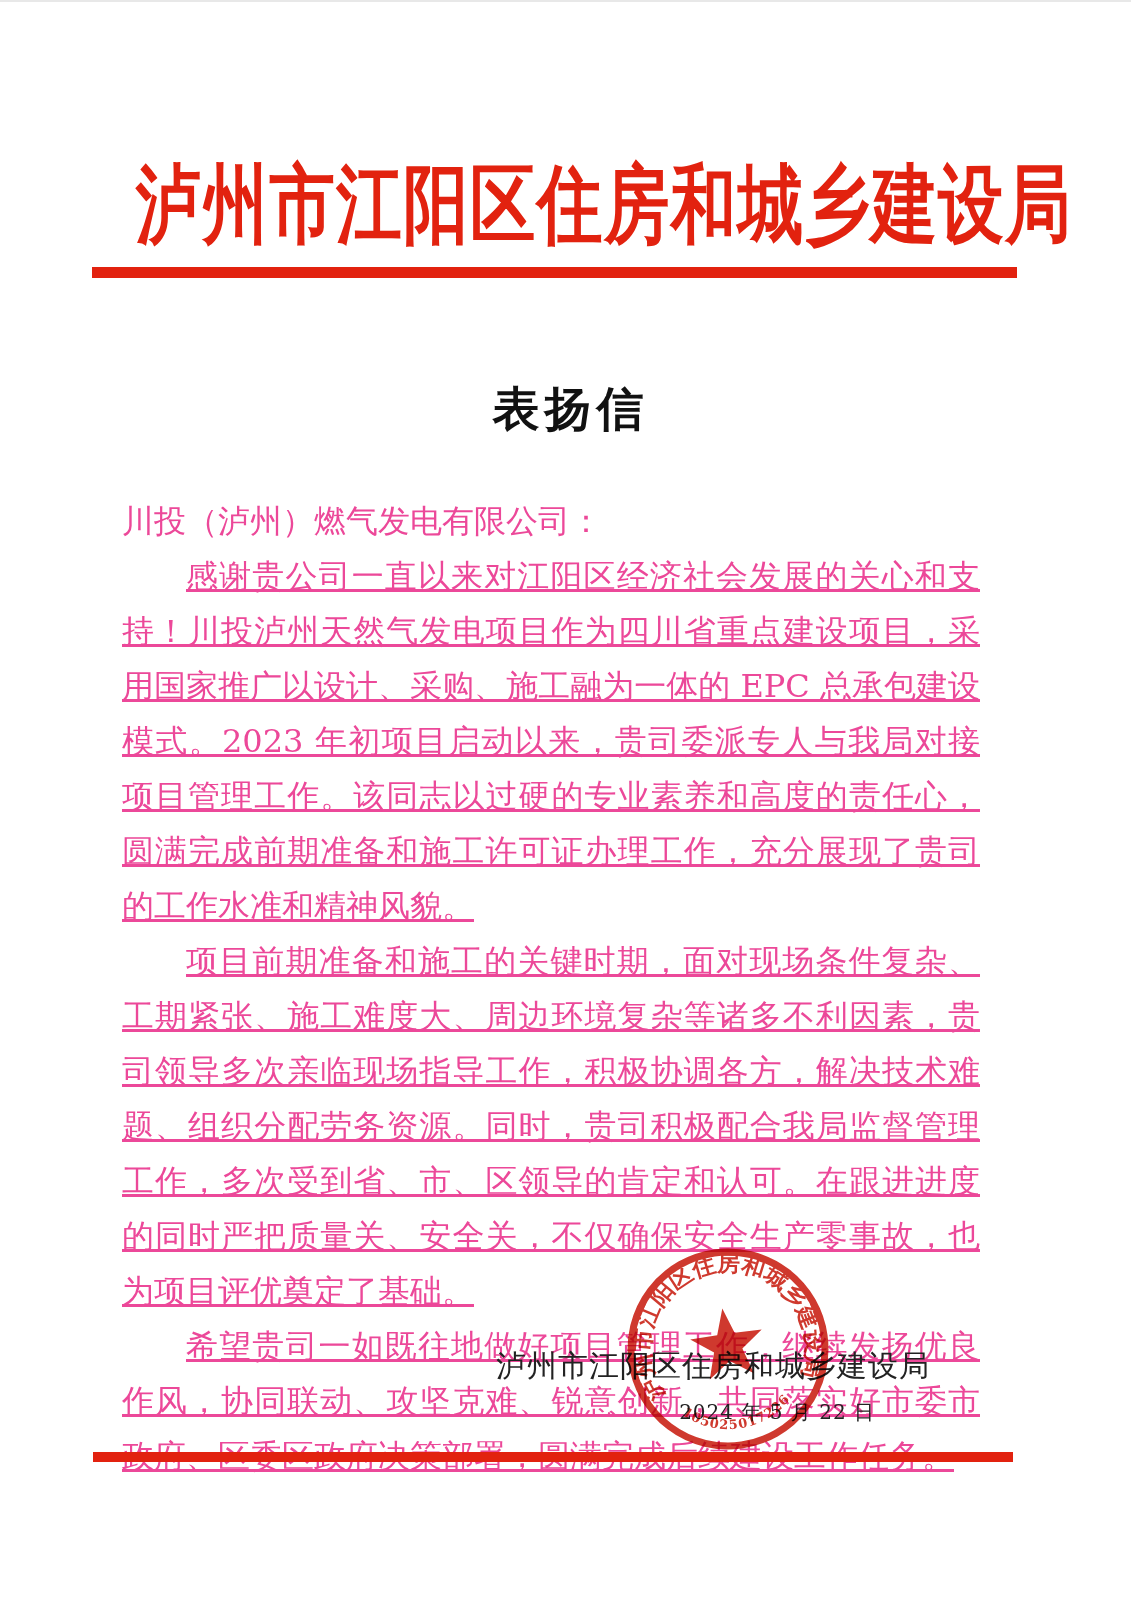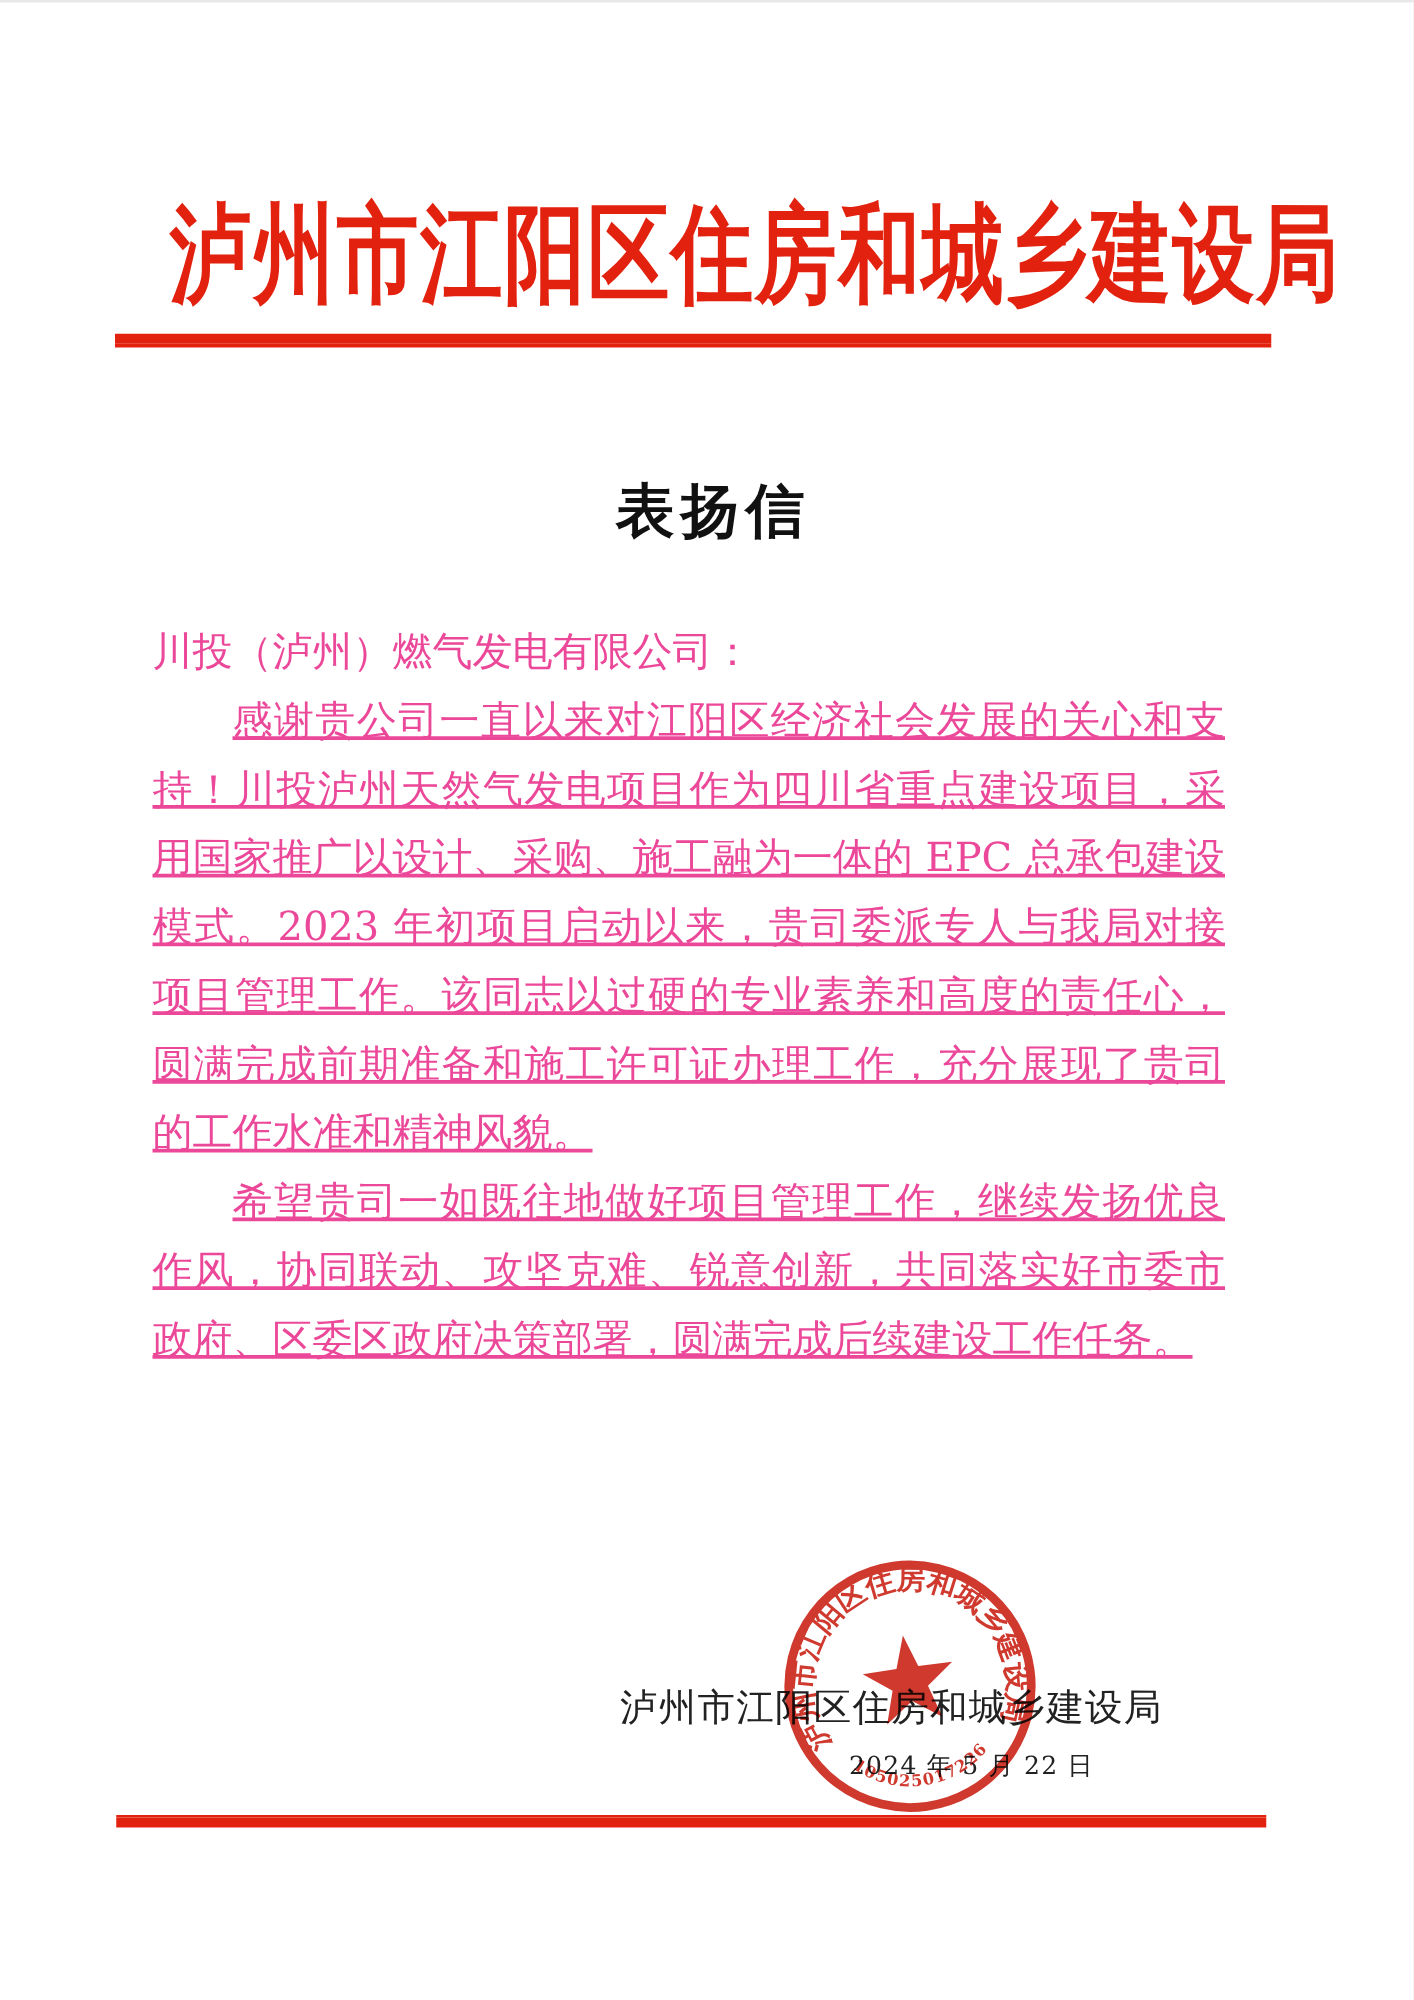--- a/index.html
+++ b/index.html
@@ -127,20 +127,21 @@
 
   <div class="agency-title">泸州市江阳区住房和城乡建设局</div>
 
   <div class="header-rule"></div>
 
   <div class="letter-title">表扬信</div>
 
   <div class="letter-body">
     <p class="salutation">川投（泸州）燃气发电有限公司：</p>
     <p class="para">感谢贵公司一直以来对江阳区经济社会发展的关心和支持！川投泸州天然气发电项目作为四川省重点建设项目，采用国家推广以设计、采购、施工融为一体的 EPC 总承包建设模式。2023 年初项目启动以来，贵司委派专人与我局对接项目管理工作。该同志以过硬的专业素养和高度的责任心，圆满完成前期准备和施工许可证办理工作，充分展现了贵司的工作水准和精神风貌。</p>
+    <p class="para">项目前期准备和施工的关键时期，面对现场条件复杂、工期紧张、施工难度大、周边环境复杂等诸多不利因素，贵司领导多次亲临现场指导工作，积极协调各方，解决技术难题、组织分配劳务资源。同时，贵司积极配合我局监督管理工作，多次受到省、市、区领导的肯定和认可。在跟进进度的同时严把质量关、安全关，不仅确保安全生产零事故，也为项目评优奠定了基础。</p>
     <p class="para">希望贵司一如既往地做好项目管理工作，继续发扬优良作风，协同联动、攻坚克难、锐意创新，共同落实好市委市政府、区委区政府决策部署，圆满完成后续建设工作任务。</p>
   </div>
 
   <div class="signature">泸州市江阳区住房和城乡建设局</div>
 
   <div class="date-line">2024 年 5 月 22 日</div>
 
   <div class="seal">
     <svg viewBox="0 0 208 208">
       <defs>

